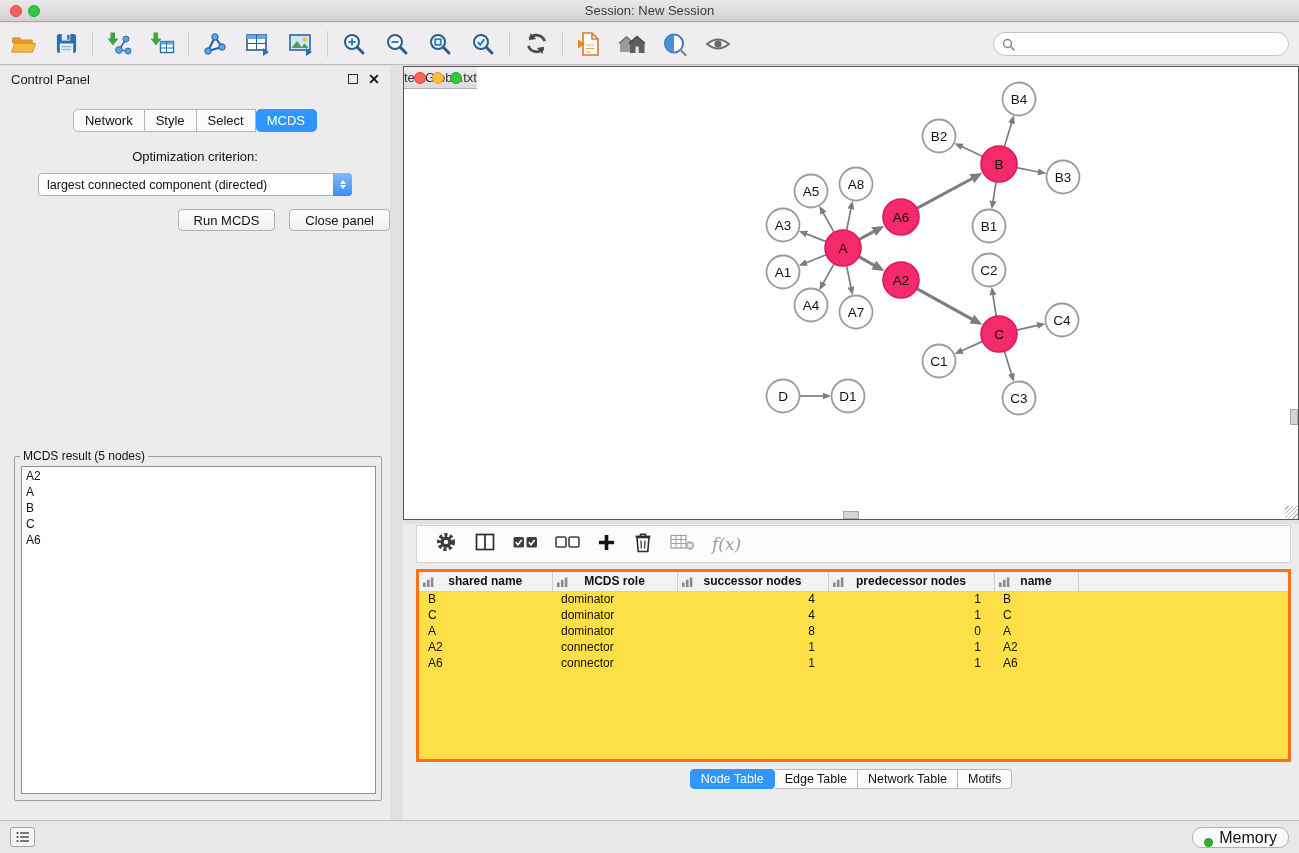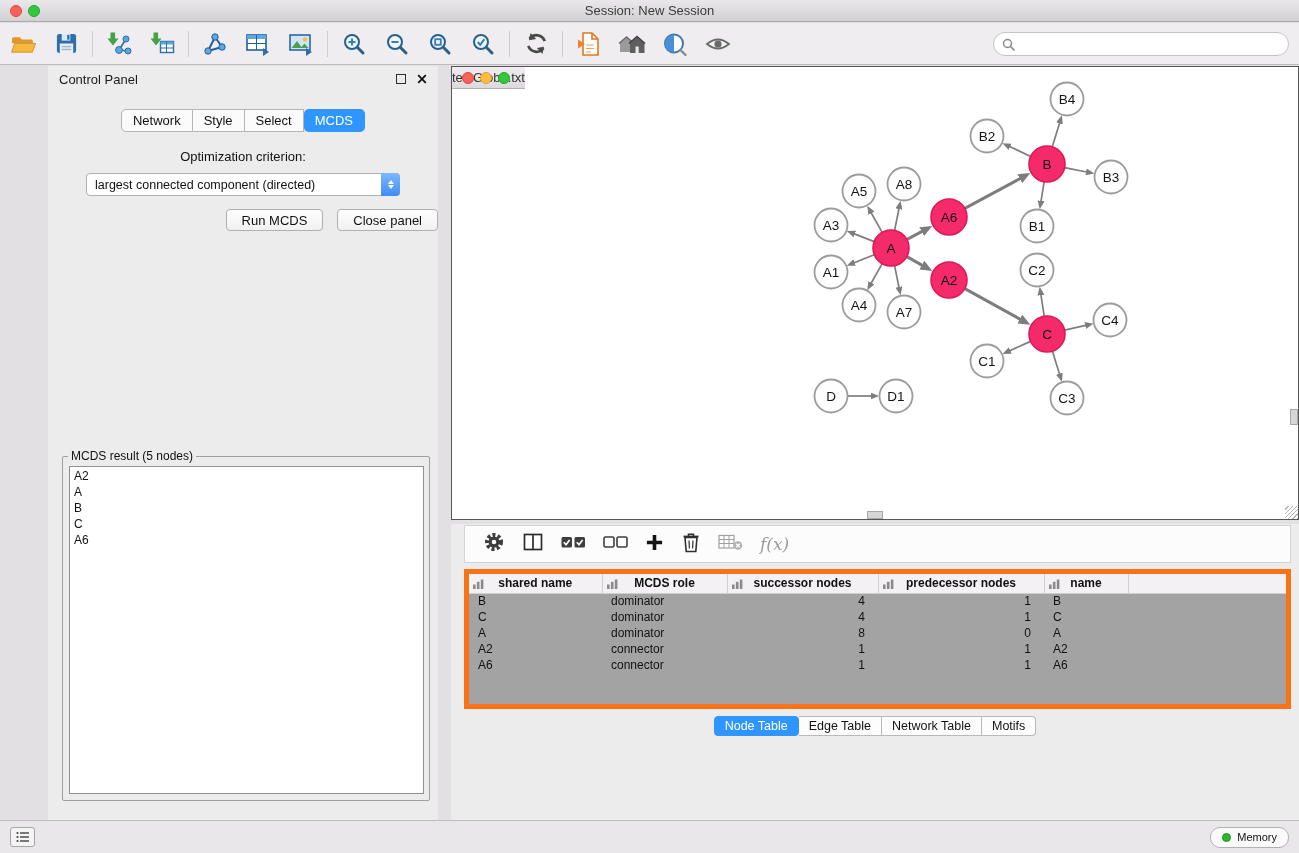--- a/index.html
+++ b/index.html
@@ -25,21 +25,21 @@
   .tbtn { width:38px; height:34px; margin-right:5px; display:flex; align-items:center;
     justify-content:center; border-radius:4px; flex:none; }
   .tsep { width:1px; height:26px; background:#cfcdcf; margin:0 7px 0 2px; flex:none; }
   .searchbox { position:absolute; right:10px; top:9px; width:296px; height:24px;
     background:#fff; border:1px solid #c5c3c5; border-radius:13px;
     display:flex; align-items:center; padding-left:8px; gap:5px; }
   .searchbox input { border:none; outline:none; flex:1; font-size:12px; background:transparent;
     font-family:"Liberation Sans",sans-serif; }
 
   
-  .main { position:absolute; top:66px; left:0; right:0; bottom:33px; display:flex;padding-left:48px; }
+  .main { position:absolute; top:66px; left:0; right:0; bottom:33px; display:flex; }
 
   
   .control-panel { width:390px; flex:none; background:#ececec; position:relative; }
   .phead { height:26px; display:flex; align-items:center; padding:0 11px; flex:none; }
   .phead .ptitle { font-size:13px; color:#1a1a1a; }
   .phead .spacer { flex:1; }
   .float-btn { width:10px; height:10px; border:1.5px solid #2e2e2e; margin-right:11px; }
   .close-x { display:flex; align-items:center; }
   .cp-tabs { display:flex; justify-content:center; margin-top:17px; }
   .cp-tab { font-size:13px; padding:3px 11px; background:#fbfbfb; border:1px solid #b5b5b5;
@@ -88,22 +88,22 @@
     background:#d6d6d6; border:1px solid #a8a8a8; }
   .resize-corner { position:absolute; right:0; bottom:0; width:13px; height:13px;
     background:repeating-linear-gradient(135deg,transparent 0 2px,#b5b5b5 2px 3px); }
 
   
   .table-panel { flex:1; margin-top:4px; background:#ececec; display:flex; flex-direction:column; }
   .tp-toolbar { margin:1px 8px 0 13px; height:38px; flex:none; background:#fcfcfc;
     border:1px solid #d4d4d4; display:flex; align-items:center; gap:17px; padding-left:18px; }
   .fx-label { font-family:"DejaVu Serif","Liberation Serif",serif; font-style:italic;
     color:#9a9a9a; font-size:17px; }
-  .tp-tablebox { margin:6px 8px 0 13px; height:140px; flex:none; background:#a3a3a3;
-    border:5px solid #f97316; overflow:hidden; }
+  .tp-tablebox { margin:6px 8px 0 13px; height:193px; flex:none; background:#fde047;
+    border:3px solid #f97316; overflow:hidden; }
   table { border-collapse:collapse; width:100%; table-layout:fixed; }
   thead th { height:19px; background:#f3f1f3; border-right:1px solid #cfcfcf;
     border-bottom:1px solid #cfcfcf; font-size:12px; font-weight:700; color:#111;
     text-align:center; position:relative; padding:0; white-space:nowrap; }
   thead th.filler { border-right:none; }
   .sort-ic { position:absolute; left:4px; top:4px; }
   tbody td { font-size:12px; height:16px; padding:0 0 0 9px; white-space:nowrap; }
   tbody td.num { text-align:right; padding:0 13px 0 0; }
   .tp-tabs { display:flex; justify-content:center; margin-top:7px; }
   .seg-tab { font-size:12.5px; padding:2px 10px; background:#fdfdfd; border:1px solid #b9b9b9;
@@ -111,21 +111,21 @@
   .seg-tab:first-child { border-left-width:1px; border-top-left-radius:4px; border-bottom-left-radius:4px; }
   .seg-tab:last-child { border-top-right-radius:4px; border-bottom-right-radius:4px; }
   .seg-tab.active { background:#2e96fe; border-color:#2e96fe; color:#fff; border-radius:4px; }
 
   
   .statusbar { position:absolute; left:0; right:0; bottom:0; height:33px; background:#e9e7e9;
     border-top:1px solid #bdbbbd; display:flex; align-items:center; padding:0 10px; }
   .list-btn { width:25px; height:20px; border:1px solid #a5a5a5; border-radius:3px;
     background:#f4f4f4; display:flex; align-items:center; justify-content:center; }
   .memory-btn { margin-left:auto; height:21px; border:1px solid #b1b1b1; border-radius:10px;
-    background:#fafafa; display:flex; align-items:center; gap:6px; padding:0 11px; font-size:11px; }
+    background:#fafafa; display:flex; align-items:flex-end; gap:6px; padding:0 11px; font-size:16px; }
   .mem-dot { width:9px; height:9px; border-radius:50%; background:#2db52d; border:1px solid #1f8f1f; }
 </style>
 </head>
 <body>
 
 <div class="titlebar">
   <div class="lights">
     <span class="light red"></span>
     <span class="light green"></span>
   </div>

